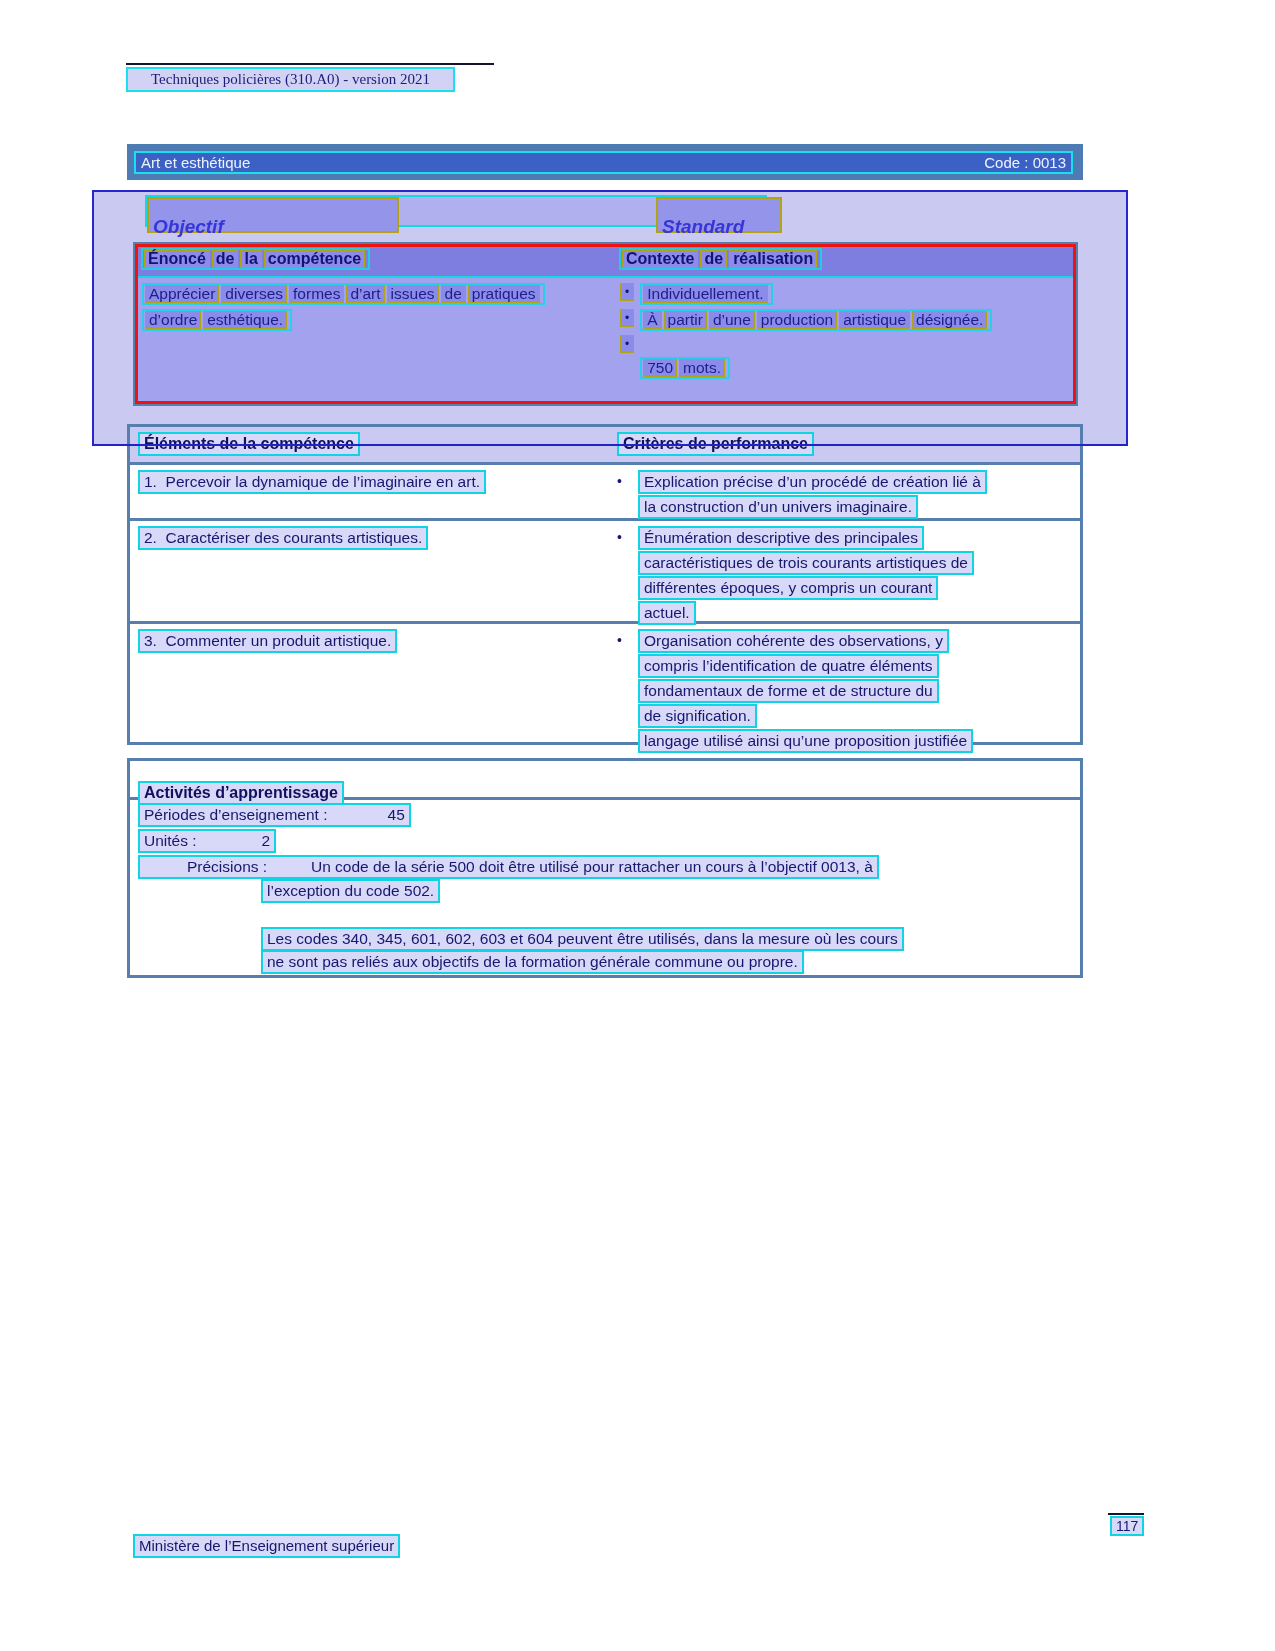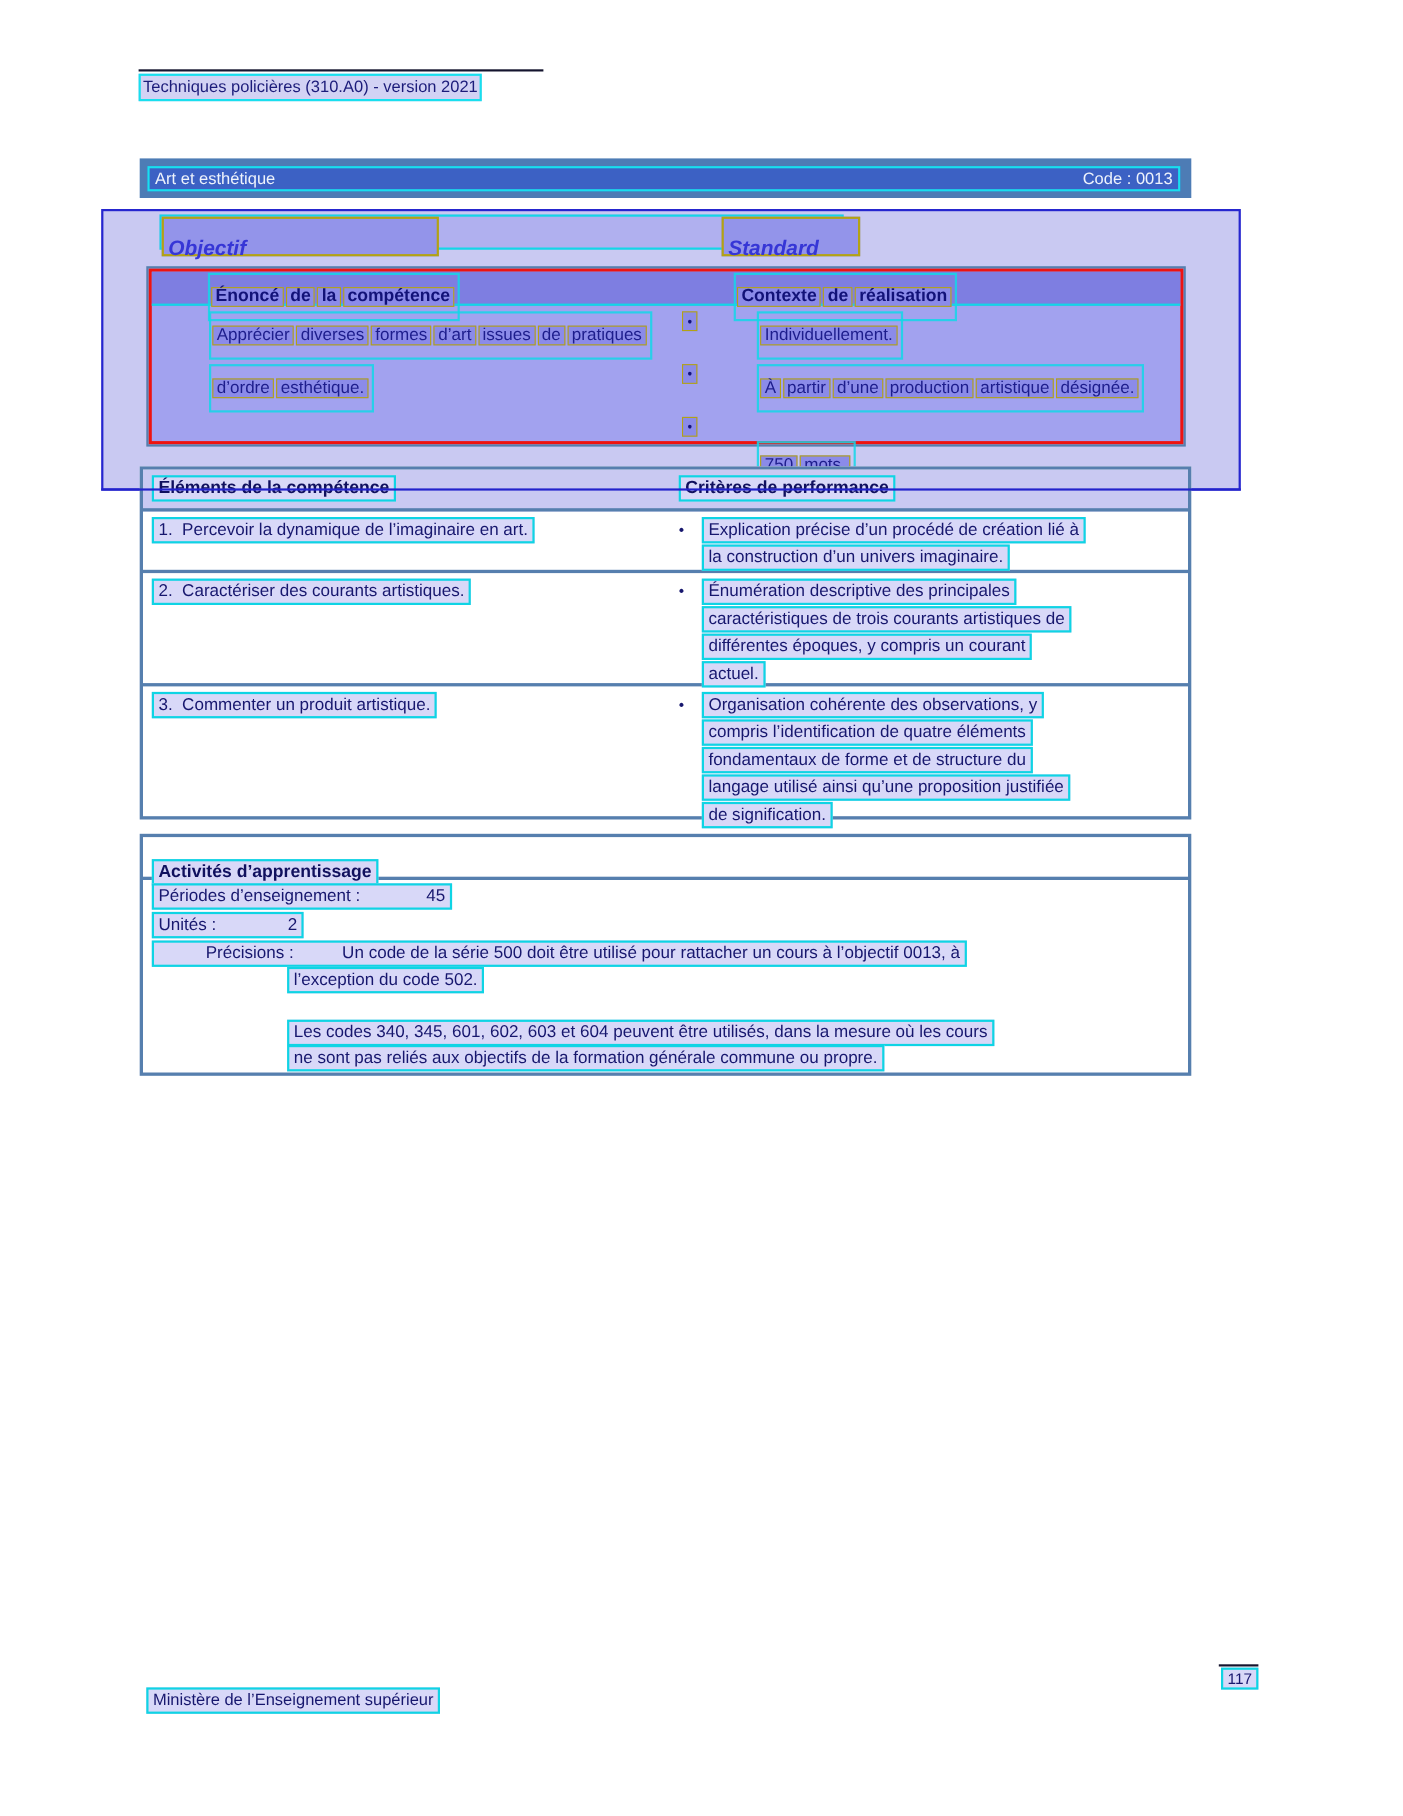--- a/index.html
+++ b/index.html
@@ -3,21 +3,21 @@
 <meta charset="utf-8">
 <style>
   html,body{margin:0;padding:0;background:#ffffff;}
   .page{position:relative;width:1275px;height:1651px;background:#ffffff;
         font-family:"Liberation Sans",sans-serif;overflow:hidden;}
 
   .topline{position:absolute;height:2px;background:#14142e;}
 
   
   #doc-header{position:absolute;left:126px;top:67px;border:2px solid #19dfee;
-        background:#d2d2f4;color:#1c1c7a;font-size:15px;line-height:19px;padding:1px 2px;white-space:nowrap;}
+        background:#d2d2f4;color:#1c1c7a;font-size:15px;line-height:19px;padding:1px 23px;white-space:nowrap;font-family:Liberation Serif, serif;}
 
   
   #title-bar{position:absolute;left:127px;top:144px;width:956px;height:36px;background:#4d7cb5;}
   #title-bar .tb-inner{position:absolute;left:7px;right:10px;top:7px;bottom:6px;background:#3c61c4;
         border:2px solid #19dfee;color:#eef3fc;font-size:15px;display:flex;
         justify-content:space-between;align-items:center;padding:0 5px;}
 
   
   #panel{position:absolute;left:92px;top:190px;width:1032px;height:252px;
         background:#c9c9f2;border:2px solid #2626cf;}
@@ -28,21 +28,21 @@
         padding:16px 4px;box-sizing:border-box;white-space:nowrap;}
   #wbox-obj{left:0;width:252px;}
   #wbox-std{left:509px;width:126px;}
 
   
   #redbox{position:absolute;left:41px;top:52px;width:935px;height:154px;
         background:#a2a2ef;border:3px solid #ee1310;outline:2px solid #567fae;}
   .t1-head{position:absolute;left:0;top:0;right:0;height:29px;background:#7e7ee1;
         border-bottom:2px solid #12d7e7;}
   .t1-head .linebox1{position:absolute;top:1px;}
-  .linebox1{display:inline-block;border:2px solid rgba(18,215,231,0.85);padding:11px 1px;white-space:nowrap;margin-left:48px;}
+  .linebox1{display:inline-block;border:2px solid rgba(18,215,231,0.85);padding:0 1px;white-space:nowrap;}
   .t1-txt{color:#1d1d8c;font-size:15.5px;}
   .t1-head .t1-txt{font-weight:bold;font-size:16px;color:#121278;}
   .wsplit .w{display:inline-block;border:1px solid #b3a214;background:#8b8be9;
         padding:0 3px;margin-right:2px;line-height:16px;}
   .t1-left{position:absolute;left:4px;top:36px;width:474px;}
   .t1-right{position:absolute;left:482px;top:36px;width:452px;}
   .t1-row{display:flex;align-items:flex-start;margin-bottom:4px;}
   .bullet1{display:inline-block;border:1px solid #b3a214;background:#8b8be9;color:#14147e;
         line-height:16px;padding:0 4px;margin-right:6px;font-size:12px;flex:none;}
   .hide{visibility:hidden;}
@@ -184,25 +184,25 @@
         <div class="rline">
             <span class="bullet2 hide">•</span>
             <span class="lbox">compris l’identification de quatre éléments</span>
           </div>
         <div class="rline">
             <span class="bullet2 hide">•</span>
             <span class="lbox">fondamentaux de forme et de structure du</span>
           </div>
         <div class="rline">
             <span class="bullet2 hide">•</span>
+            <span class="lbox">de signification.</span>
+          </div>
+        <div class="rline">
+            <span class="bullet2 hide">•</span>
             <span class="lbox">langage utilisé ainsi qu’une proposition justifiée</span>
-          </div>
-        <div class="rline">
-            <span class="bullet2 hide">•</span>
-            <span class="lbox">de signification.</span>
           </div>
       </div>
     </div>
   </div>
 
   <div id="blue-line"></div>
 
   <div id="table3">
     <div class="t3-head">
       <span class="lbox bold abs" style="left:8px;top:20px;">Activités d’apprentissage</span>

